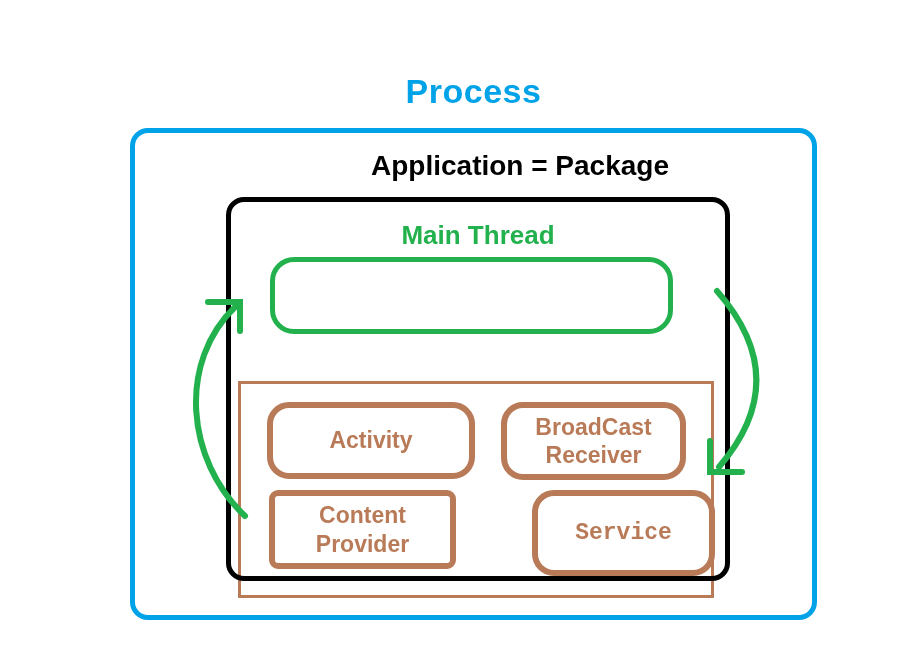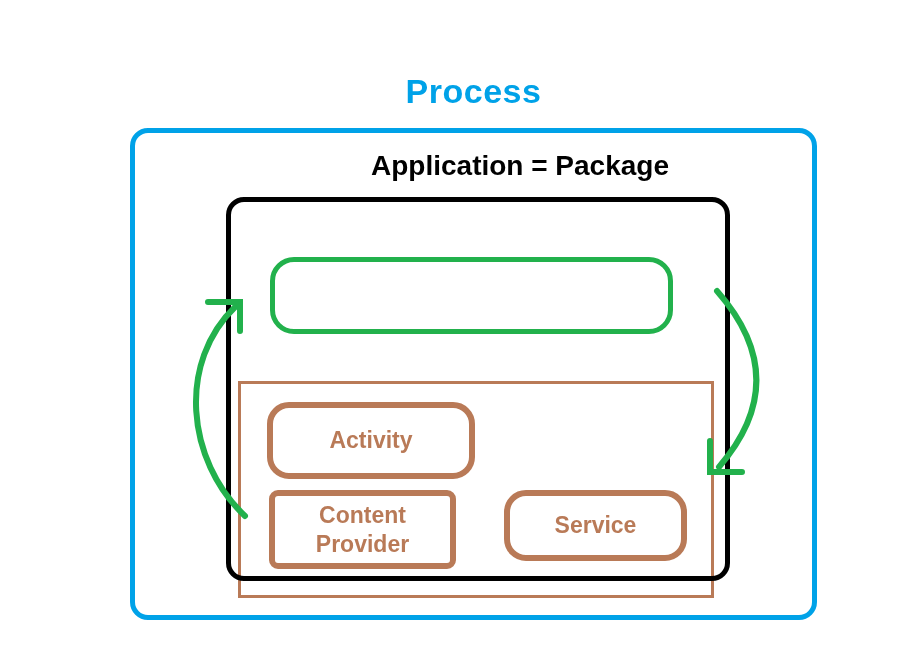--- a/index.html
+++ b/index.html
@@ -41,46 +41,50 @@
   }
   .component-box{
     border:6px solid var(--brown); border-radius:22px; background:transparent;
     display:flex; align-items:center; justify-content:center; text-align:center;
     font-size:23px; font-weight:bold; color:var(--brown); line-height:1.22; z-index:3;
     padding:0 14px;
   }
   .comp-activity { left:247px; top:402px; width:208px; height:77px; }
   .comp-broadcast{ left:481px; top:402px; width:185px; height:78px; }
   .comp-content  { left:249px; top:490px; width:187px; height:79px;border-radius:9px; }
-  .comp-service  { left:484px; top:490px; width:183px; height:71px; }
+  .comp-service  { left:512px; top:490px; width:183px; height:86px;font-family:Liberation Mono, monospace; }
   .arrows{ left:0; top:0; width:923px; height:672px; z-index:5; pointer-events:none; }
   .arrows path{ fill:none; stroke:var(--green); stroke-width:6; stroke-linecap:round; stroke-linejoin:miter; }
 </style>
 </head>
 <body>
 
 <div class="canvas">
 
   <div class="abs diagram-title">Process</div>
 
   <div class="abs process-box"></div>
 
   <div class="abs app-label">Application = Package</div>
 
   <div class="abs application-box"></div>
 
+  <div class="abs main-thread-label">Main Thread</div>
 
   <div class="abs main-thread-box"></div>
 
   <div class="abs components-container"></div>
 
   <div class="abs component-box comp-activity">
     <span>Activity</span>
   </div>
 
+  <div class="abs component-box comp-broadcast">
+    <span>BroadCast Receiver</span>
+  </div>
 
   <div class="abs component-box comp-content">
     <span>Content Provider</span>
   </div>
 
   <div class="abs component-box comp-service">
     <span>Service</span>
   </div>
 
   <svg class="abs arrows" viewBox="0 0 923 672" xmlns="http://www.w3.org/2000/svg">

